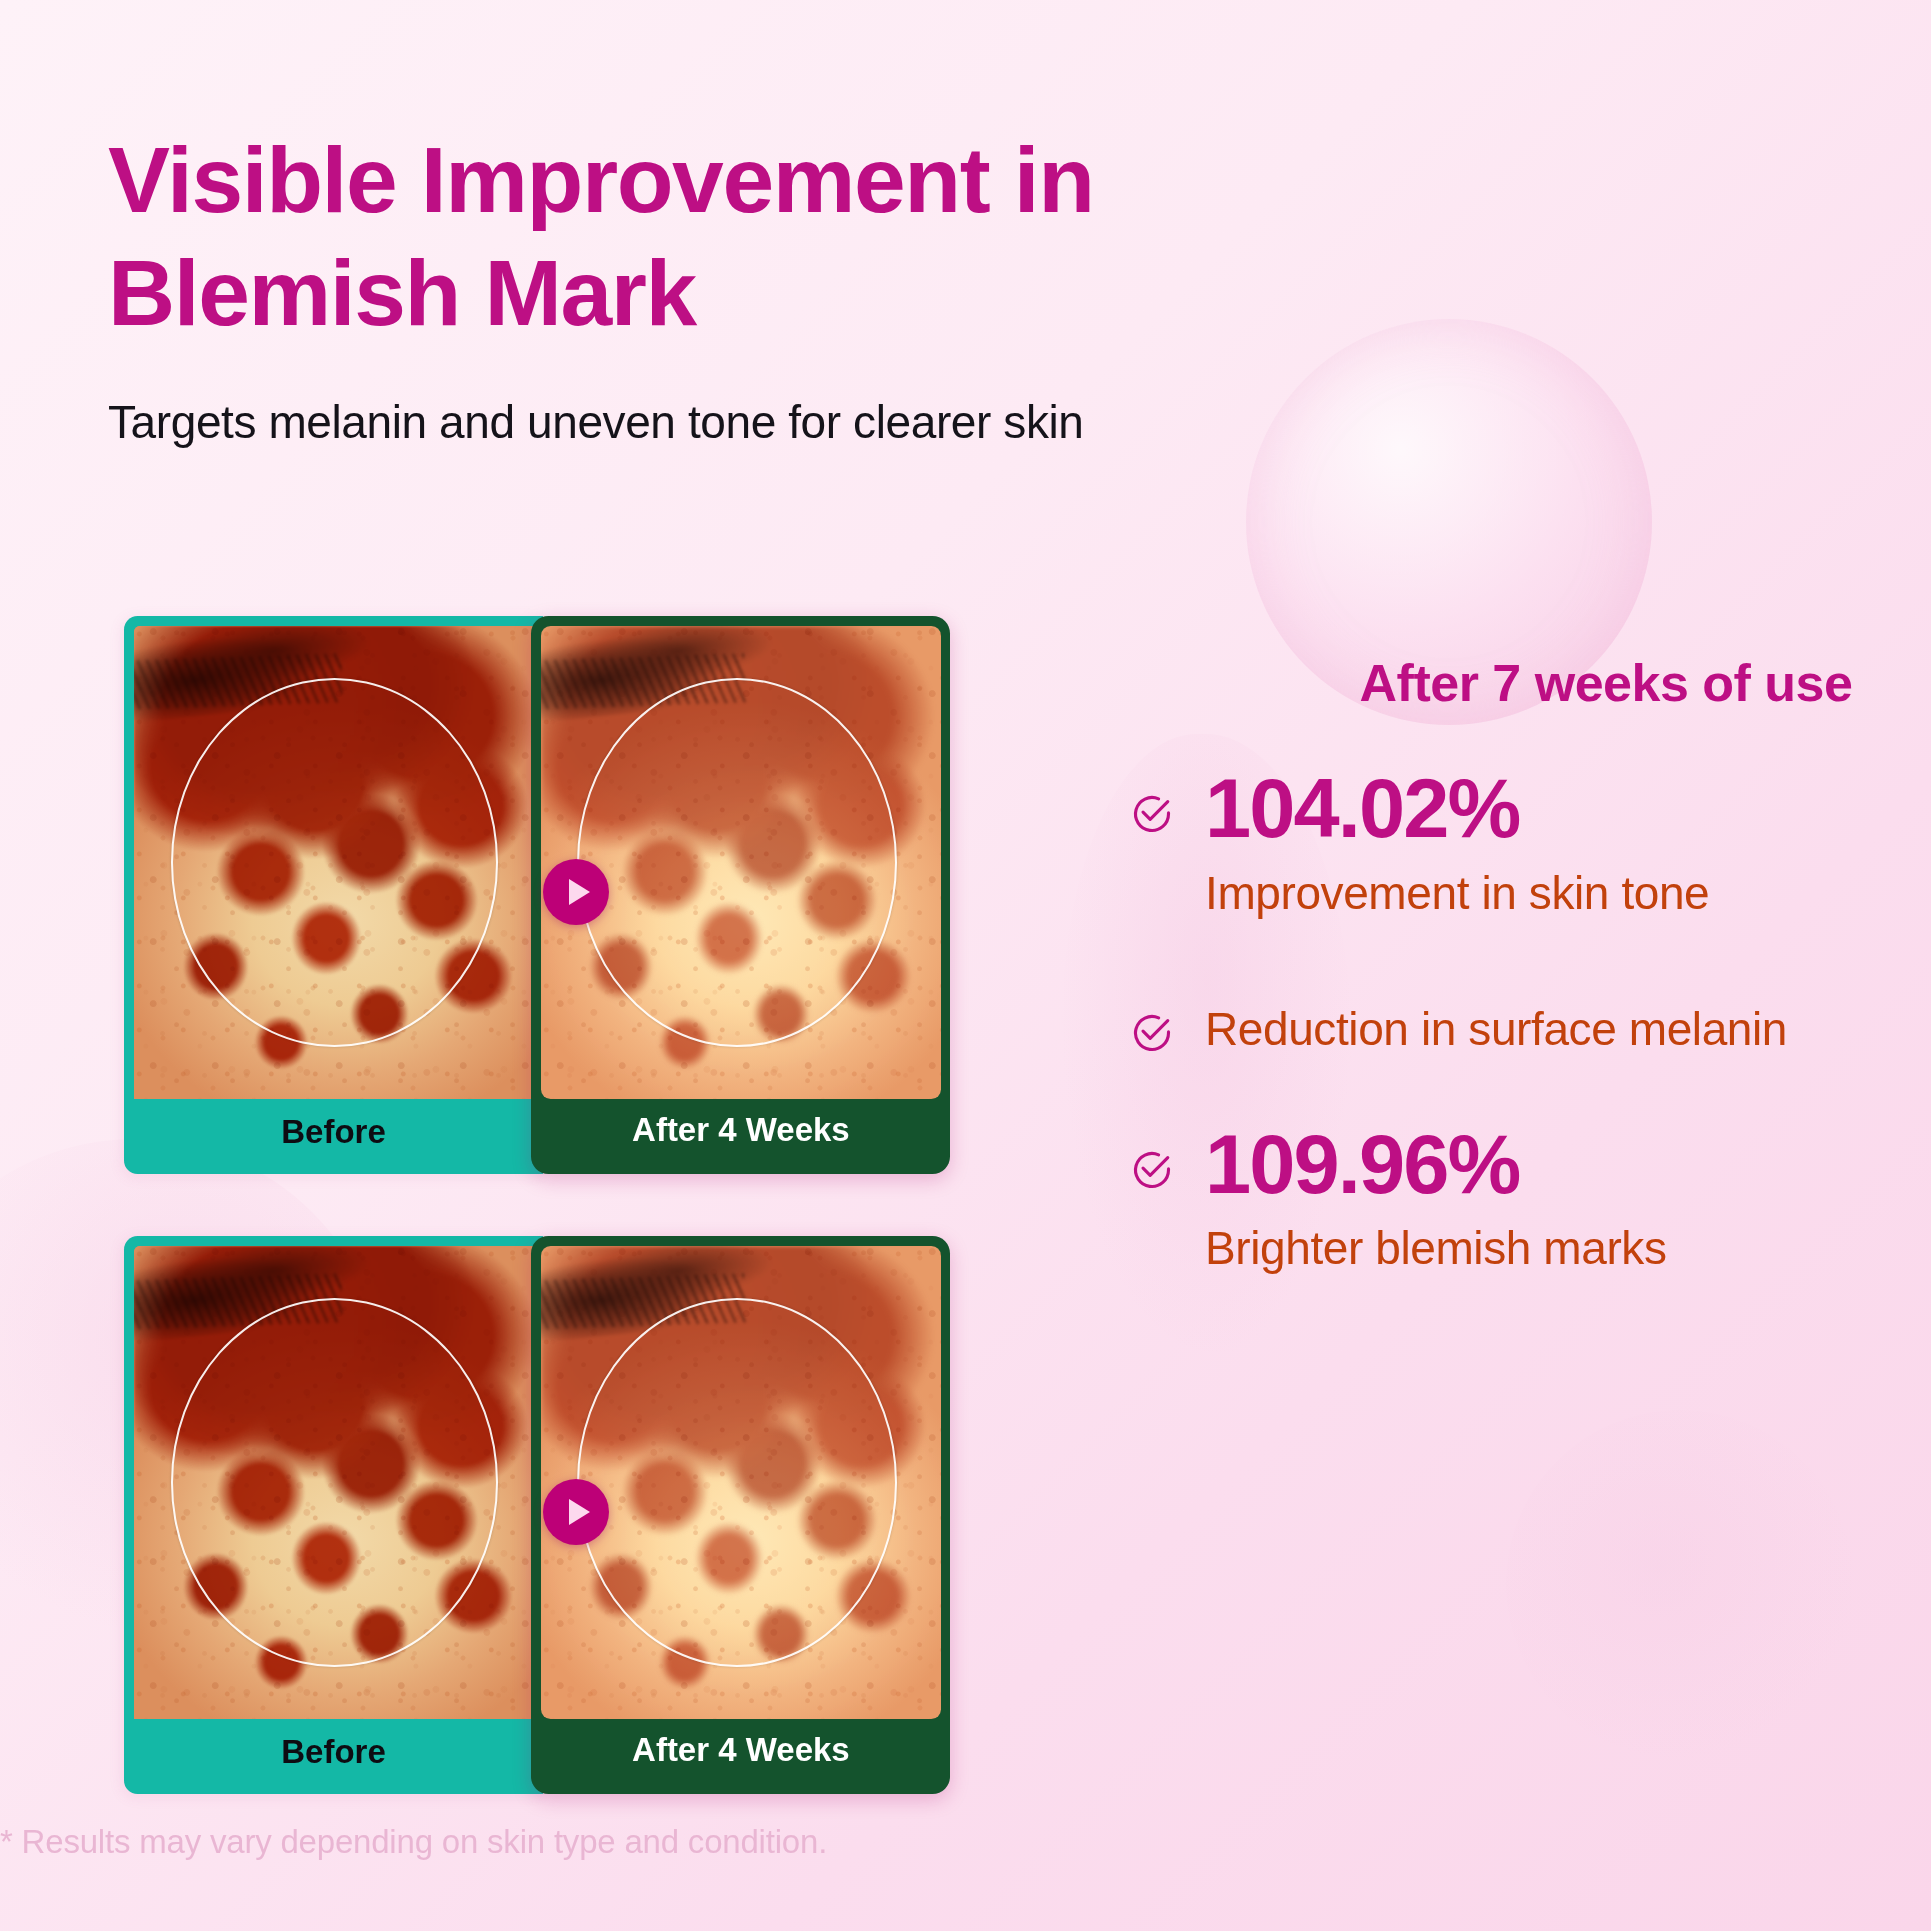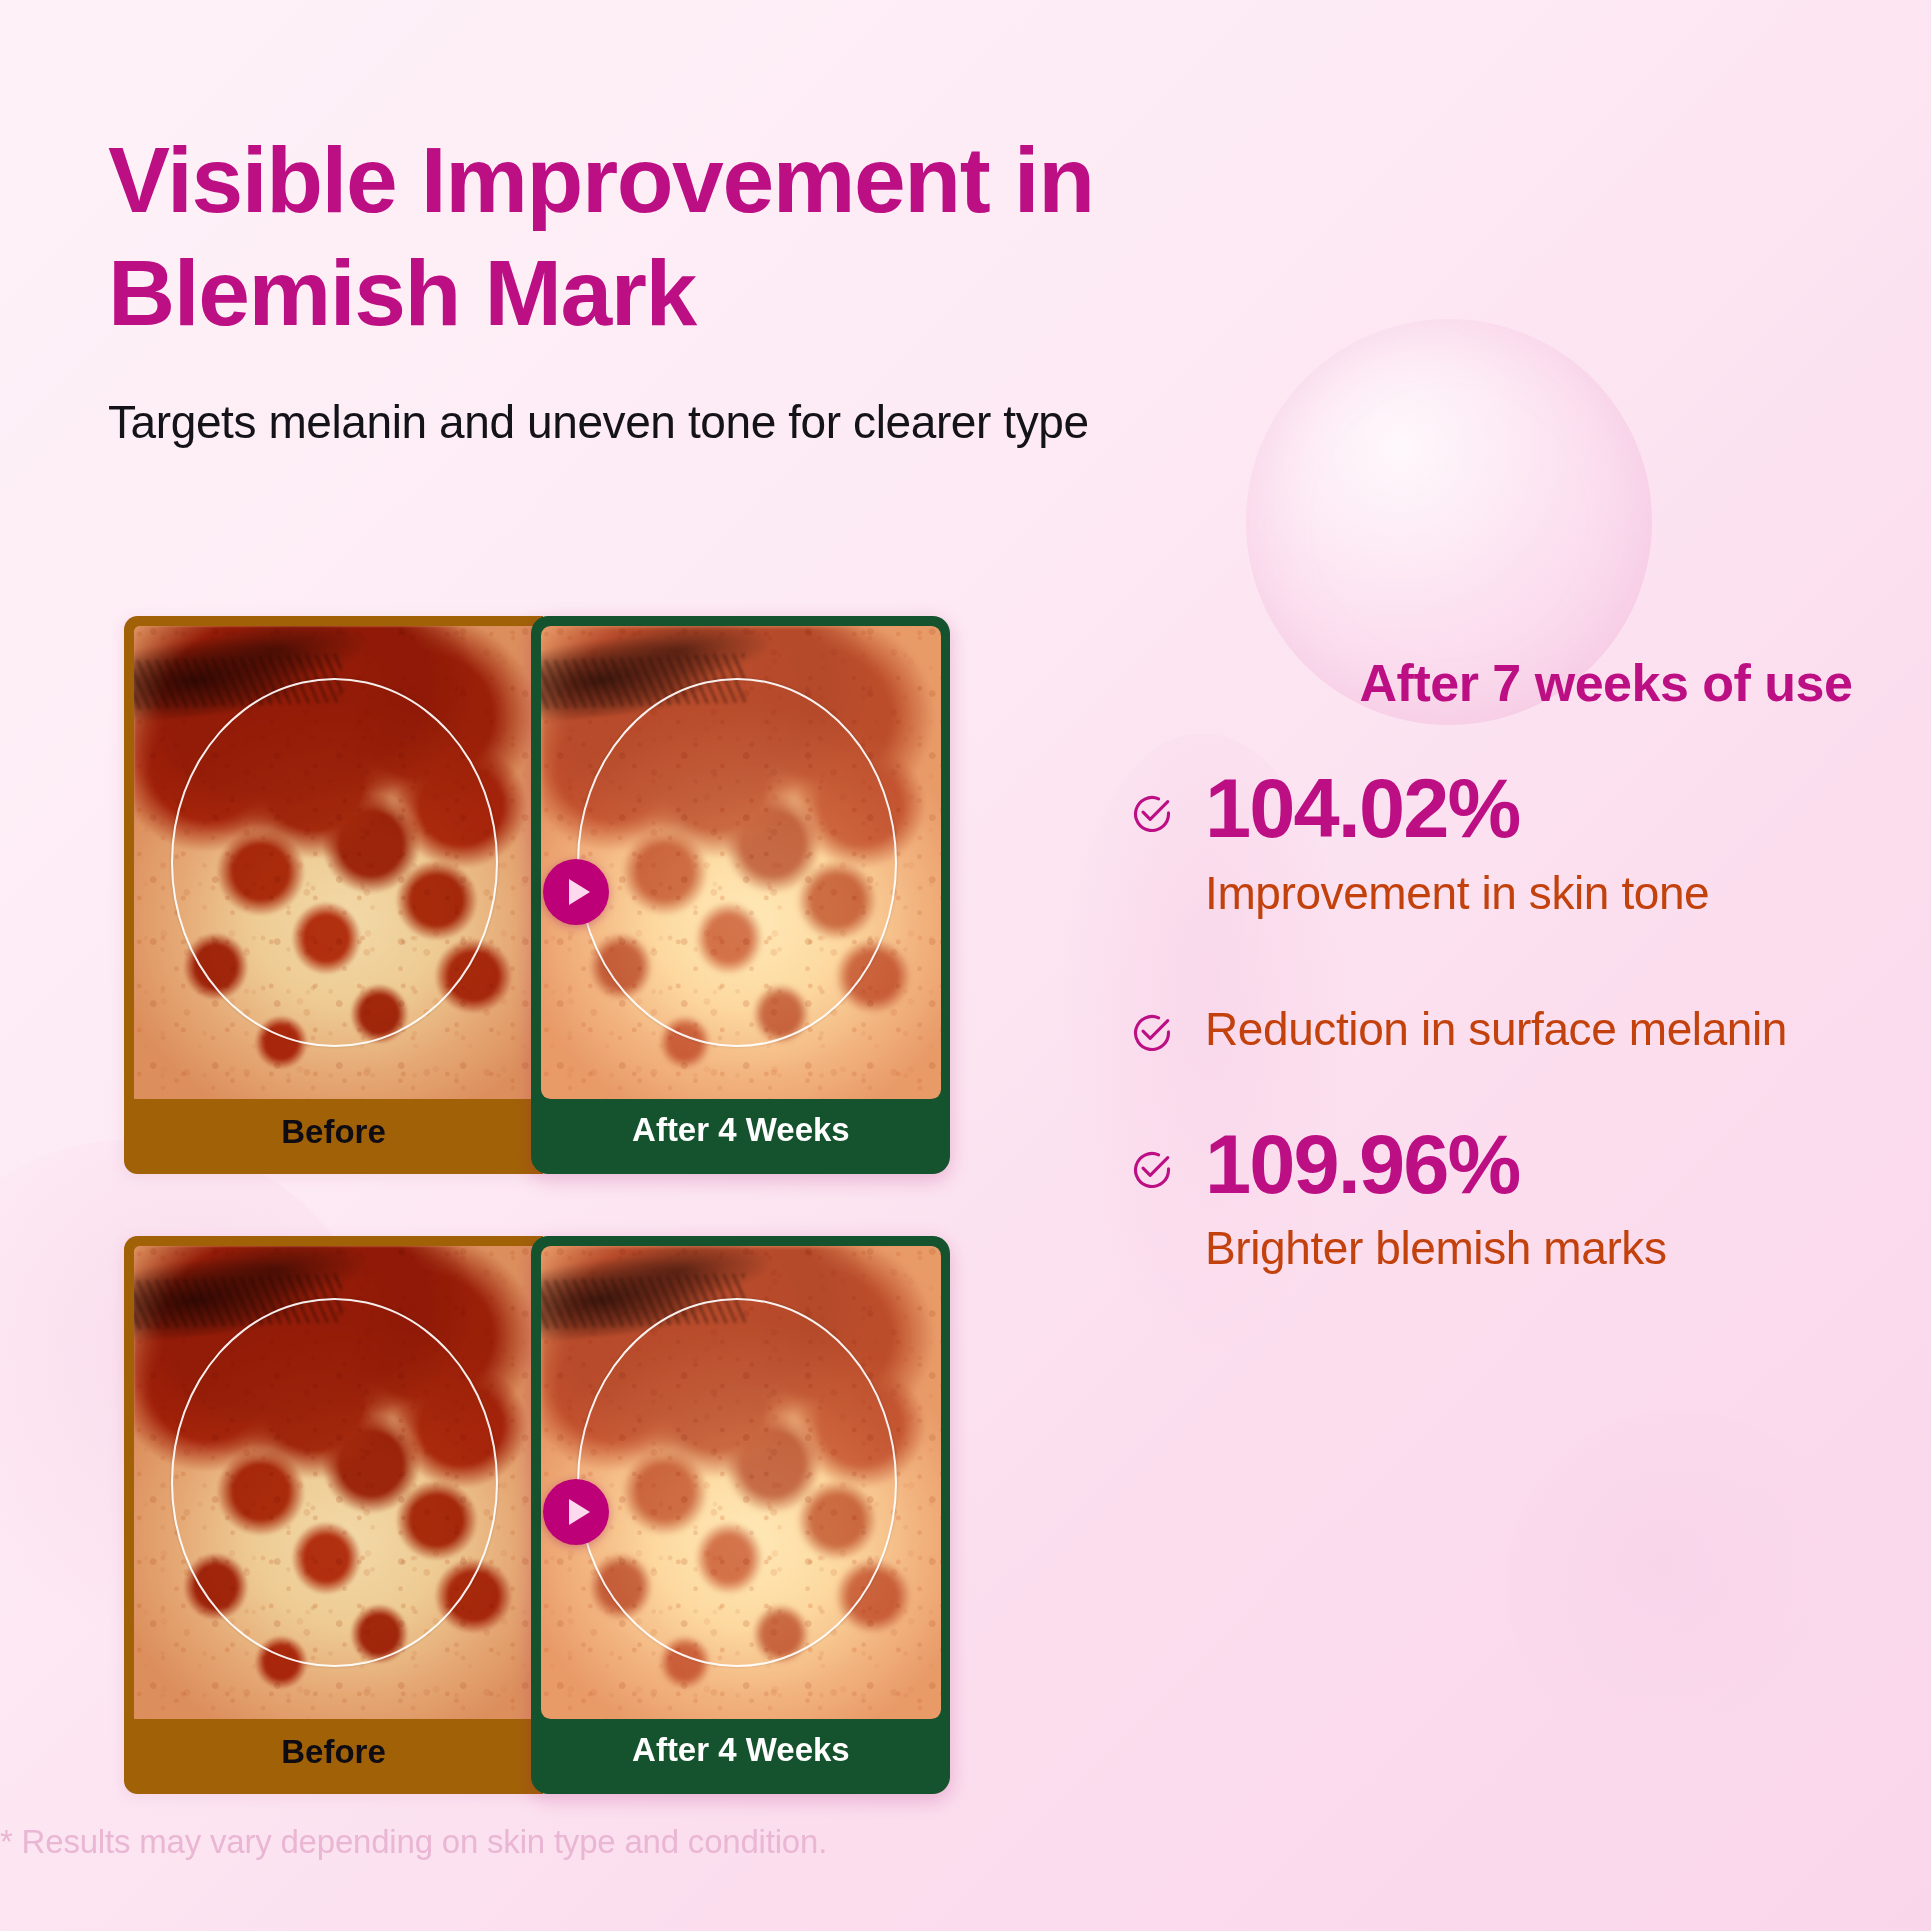--- a/index.html
+++ b/index.html
@@ -45,21 +45,21 @@
     letter-spacing:-0.4px;
   }
 
   
   .compare-stack{ position:absolute; left:124px; top:616px; width:888px; z-index:6;}
   .compare-row{ position:relative; display:flex; height:558px; margin-bottom:62px;}
   .compare-row:last-child{ margin-bottom:0;}
 
   .pane{ position:relative; width:419px; height:100%;}
   .pane.before{
-    background:#a16207;
+    background:#14b8a6;
     border-radius:13.5px 0 0 13.5px;
     padding:9.7px 0 0 9.7px;
     box-shadow: -1.9px 2.9px 13.5px rgba(188,80,150,.10);
   }
   .pane.after{
     background:#14532d;
     border-radius:17.4px;
     padding:9.7px;
     margin-left:-11.6px;
     z-index:3;
@@ -196,21 +196,21 @@
 </head>
 <body>
 
 <div class="bg-bubble" id="bubble-main"></div>
 <div class="bg-bubble" id="bubble-soft-1"></div>
 <div class="bg-bubble" id="bubble-soft-2"></div>
 <div class="bg-bubble" id="bubble-soft-3"></div>
 
 <div class="header">
   <h1 id="page-title">Visible Improvement in Blemish Mark</h1>
-  <p id="page-subtitle">Targets melanin and uneven tone for clearer type</p>
+  <p id="page-subtitle">Targets melanin and uneven tone for clearer skin</p>
 </div>
 
 <div class="compare-stack">
 
   <div class="compare-row">
     <div class="pane before">
       <div class="photo">
         <div class="skin"></div>
         <div class="brow"></div>
         <div class="spots"></div>

